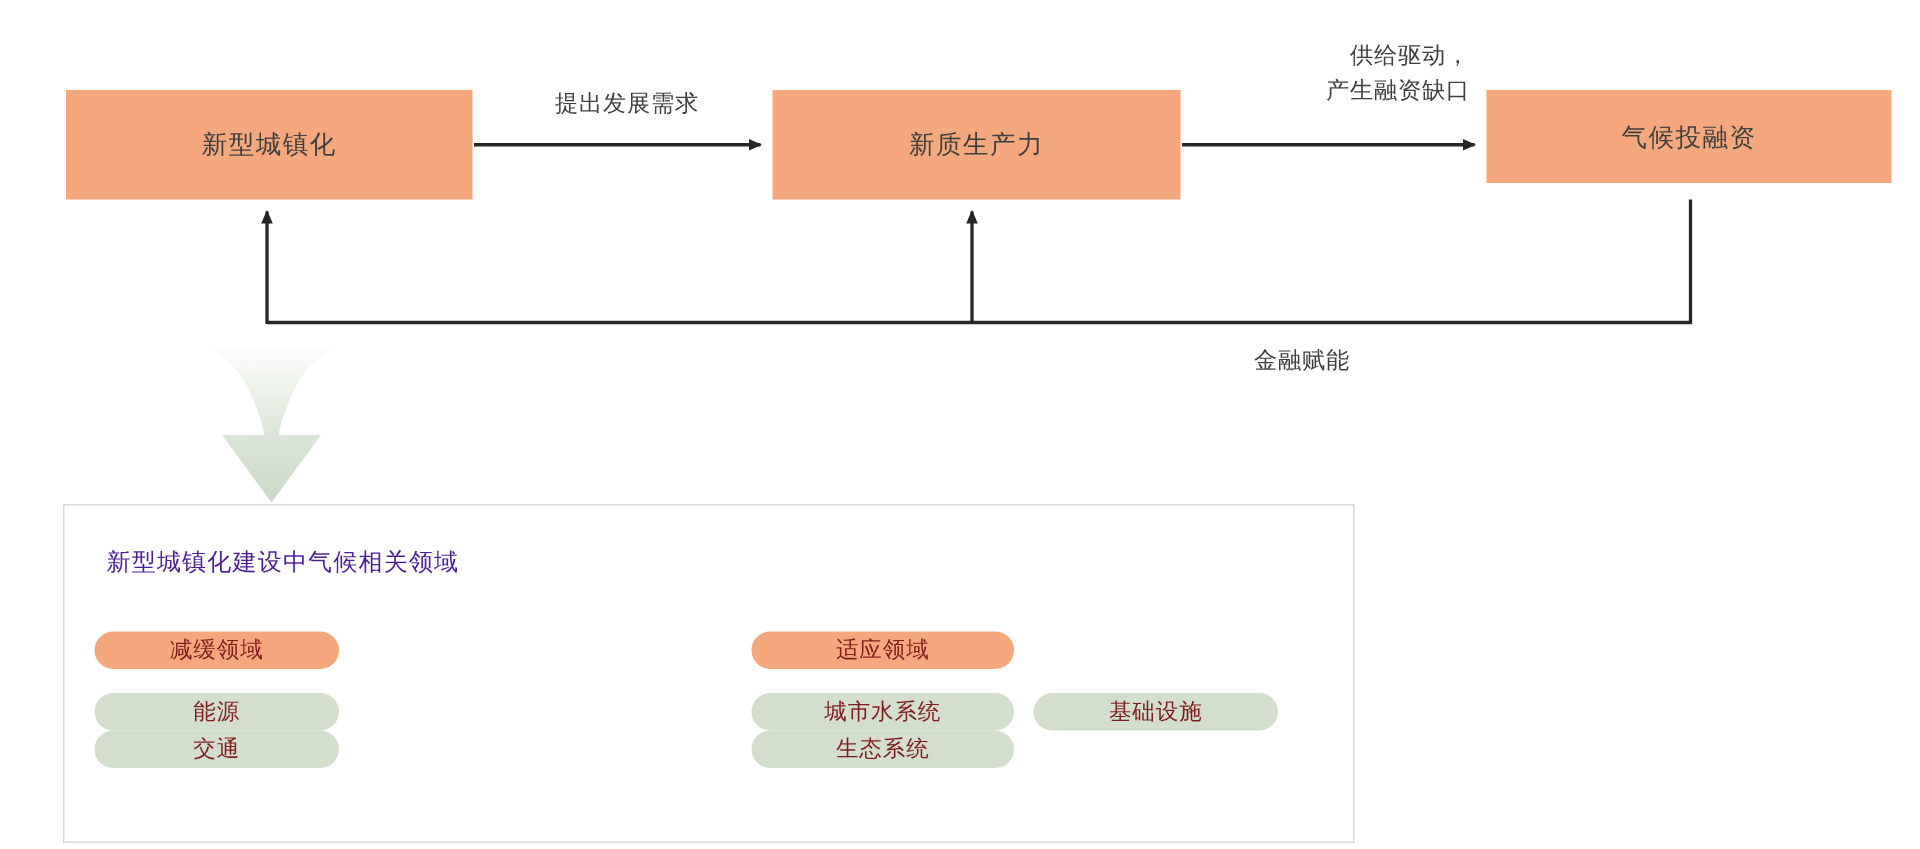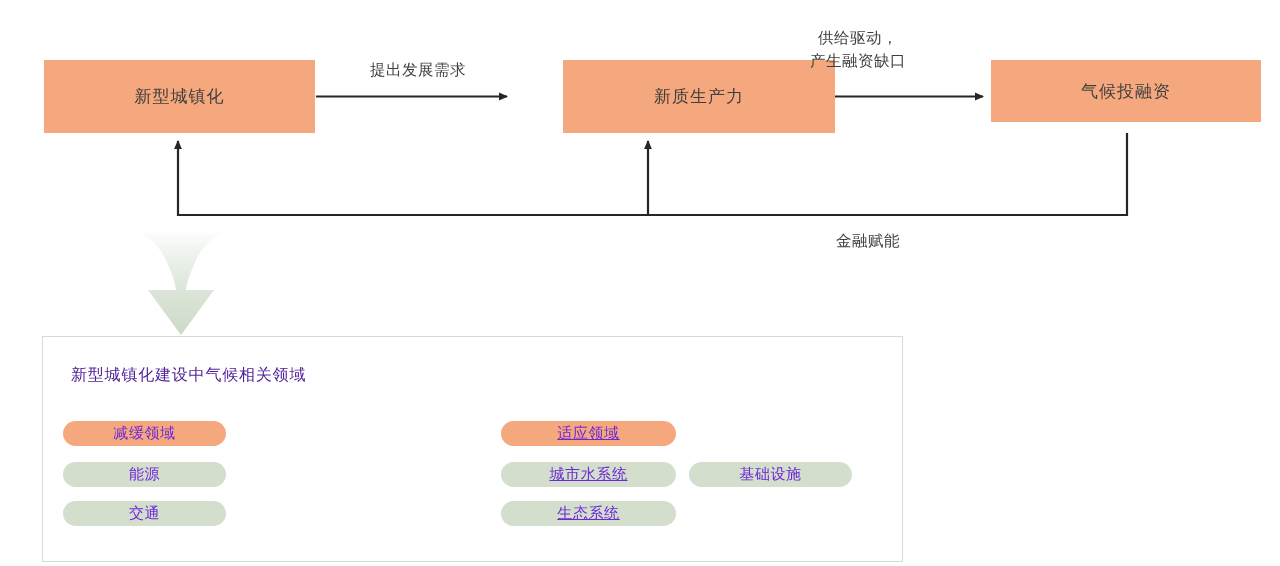--- a/index.html
+++ b/index.html
@@ -27,35 +27,35 @@
     background: #F5A87D;
     display: flex;
     align-items: center;
     justify-content: center;
     font-size: 17px;
     letter-spacing: 1px;
     color: #3f3f3f;
     box-sizing: border-box;
   }
   #box-urbanization { left: 44px;  top: 60px; width: 271px; height: 73px; text-align: right; }
-  #box-productivity { left: 515px; top: 60px; width: 272px; height: 73px; margin-left: 48px; }
+  #box-productivity { left: 515px; top: 60px; width: 272px; height: 73px; }
   #box-finance      { left: 991px; top: 60px; width: 270px; height: 62px; }
 
   
   .edge-label {
     position: absolute;
     font-size: 15.5px;
     color: #3f3f3f;
     letter-spacing: 0.5px;
     text-align: center;
     line-height: 23px;
     white-space: pre-line;
   }
   #label-demand  { left: 330px; top: 58px;  width: 176px; }
-  #label-supply  { left: 768px; top: 26px;  width: 180px; }
+  #label-supply  { left: 800px; top: 26px;  width: 180px; text-align: right; }
   #label-empower { left: 748px; top: 229px; width: 240px; }
 
   
   #connectors {
     position: absolute;
     left: 0; top: 0;
     width: 1280px;
     height: 566px;
     pointer-events: none;
   }
@@ -81,36 +81,36 @@
   }
   .pill {
     position: absolute;
     height: 25px;
     border-radius: 13px;
     display: flex;
     align-items: center;
     justify-content: center;
     font-size: 15px;
     letter-spacing: 0.6px;
-    color: #6d28d9;
+    color: #7f1d1d;
     box-sizing: border-box;
   }
   .pill.header { background: #F5A87D; }
   .pill.item   { background: #D3DECD; }
 
   
   .col-a-1 { left: 20px;  width: 163px; }
   .col-a-2 { left: 196px; width: 163px; }
   
-  .col-b-1 { left: 458px; width: 175px; text-decoration: underline; }
+  .col-b-1 { left: 458px; width: 175px; }
   .col-b-2 { left: 646px; width: 163px; }
 
   .row-1 { top: 84px; }
   .row-2 { top: 125px; }
-  .row-3 { top: 164px; }
+  .row-3 { top: 150px; }
 </style>
 </head>
 <body>
 
 <div id="stage">
 
   <svg id="connectors" viewBox="0 0 1280 566" xmlns="http://www.w3.org/2000/svg">
     <defs>
       <marker id="arrowhead" markerWidth="9" markerHeight="9" refX="8" refY="4.5" orient="auto" markerUnits="userSpaceOnUse">
         <path d="M0,0.6 L9,4.5 L0,8.4 z" fill="#262626"></path>

